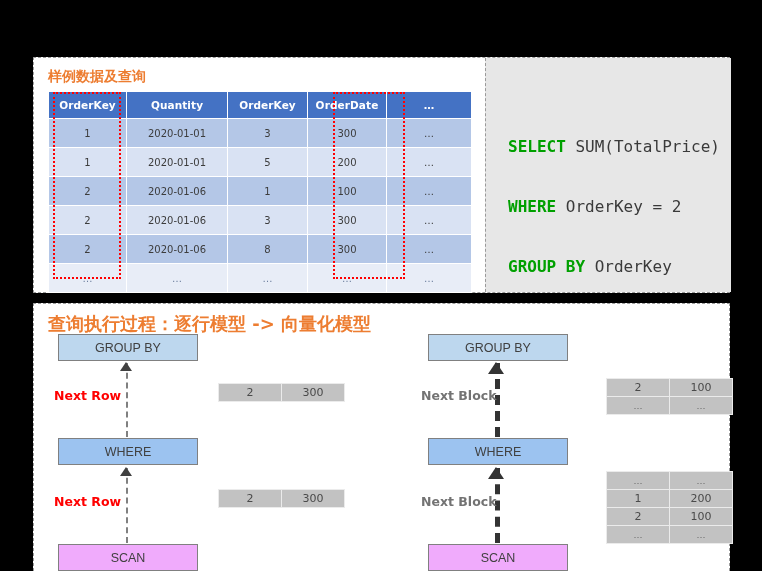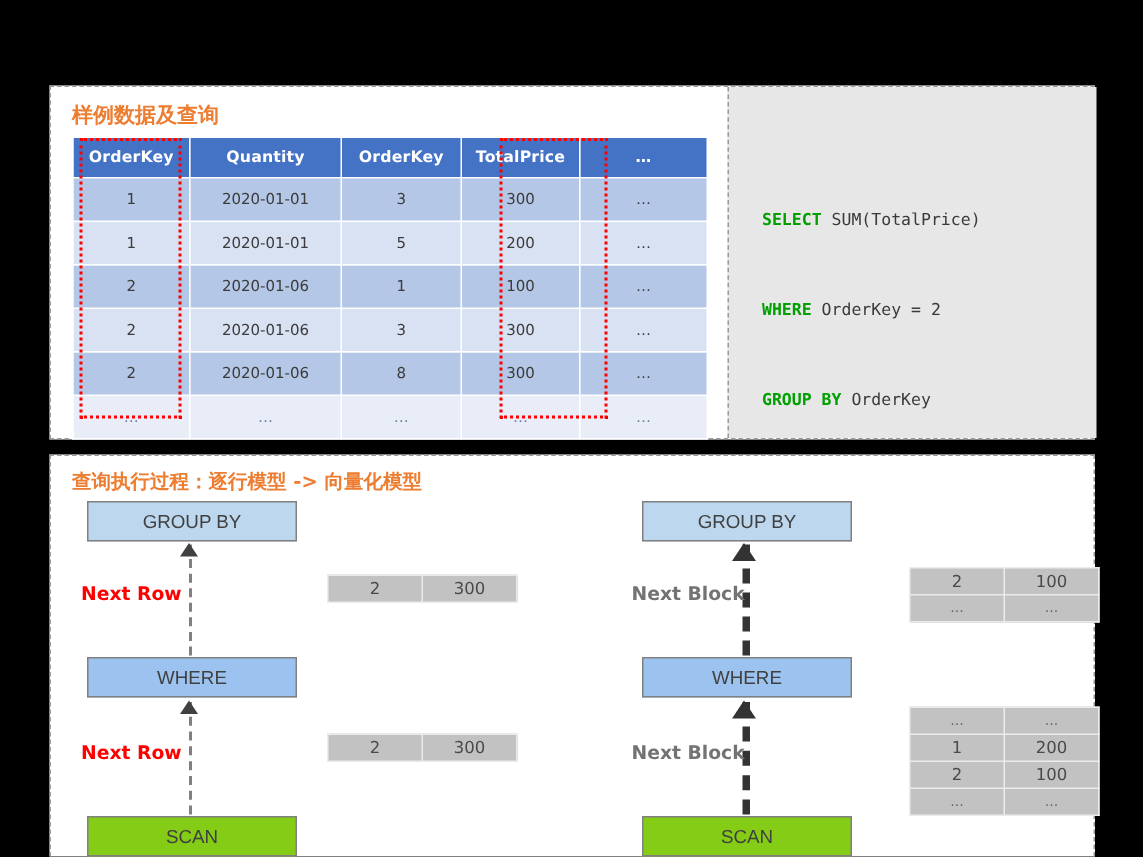--- a/index.html
+++ b/index.html
@@ -29,21 +29,21 @@
   }
 
   
   .sec-title{
     position:absolute;
     color:#ED7D31;font-weight:bold;
     font-family:"DejaVu Sans","Liberation Sans",sans-serif;
     white-space:nowrap;
   }
   #title-sample{ left:14px; top:10px; font-size:14px; }
-  #title-flow{ left:14px; top:8px; font-size:13px; }
+  #title-flow{ left:14px; top:8px; font-size:18px; }
 
   
   #sample-table{
     position:absolute; left:14px; top:33px;
     border-collapse:collapse; table-layout:fixed;
     width:423px;
     font-family:"DejaVu Sans","Liberation Sans",sans-serif;
   }
   #sample-table th{
     background:#4472C4;color:#ffffff;font-size:10.5px;font-weight:bold;
@@ -68,40 +68,40 @@
     position:absolute;border:2px dotted #FF0000;
     box-sizing:border-box;pointer-events:none;
   }
   #hl-key{ left:19px; top:34px; width:68px; height:187px; }
   #hl-price{ left:299px; top:34px; width:72px; height:187px; }
 
   
   #sql-code{
     position:absolute;left:22px;top:44px;
     font-family:"DejaVu Sans Mono","Liberation Mono",monospace;
-    font-size:11px;line-height:30px;white-space:pre;
+    font-size:16px;line-height:30px;white-space:pre;
   }
   .kw{color:#00A000;font-weight:bold;}
   .id{color:#3a3a3a;}
 
   
   .flow{position:absolute;top:30px;width:320px;height:245px;}
   #flow-left{ left:12px; }
   #flow-right{ left:382px; }
 
   .node{
     position:absolute;left:12px;width:140px;height:27px;
     border:1.5px solid #808080;box-sizing:border-box;
     display:flex;align-items:center;justify-content:center;
     font-size:12.5px;color:#404040;
     font-family:"Liberation Sans","DejaVu Sans",sans-serif;
   }
   .n-group{ background:#BDD7EE; top:0px; }
   .n-where{ background:#9CC3F0; top:104px; }
-  .n-scan { background:#84cc16; top:210px; }
+  .n-scan { background:#f0abfc; top:210px; }
 
   
   .conn{position:absolute;left:80px;}
   .conn .ln{position:absolute;left:0;top:0;width:0;}
   .thin .ln{border-left:2px dashed #808080;}
   .thick .ln{border-left:5px dashed #333333;margin-left:-1.5px;}
   .conn .head{
     position:absolute;left:50%;top:-1px;transform:translateX(-50%);
     width:0;height:0;border-left:6px solid transparent;
     border-right:6px solid transparent;
@@ -160,21 +160,21 @@
           <col class="col-date">
           <col class="col-qty">
         <col class="col-price">
           <col class="col-more">
       </colgroup>
       <thead>
         <tr>
           <th>OrderKey</th>
           <th>Quantity</th>
           <th>OrderKey</th>
-          <th>TotalPrice</th>
+          <th>OrderDate</th>
           <th>…</th>
         </tr>
       </thead>
       <tbody>
         <tr class="odd">
           <td>1</td>
           <td>2020-01-01</td>
           <td>3</td>
           <td>300</td>
           <td>…</td>

